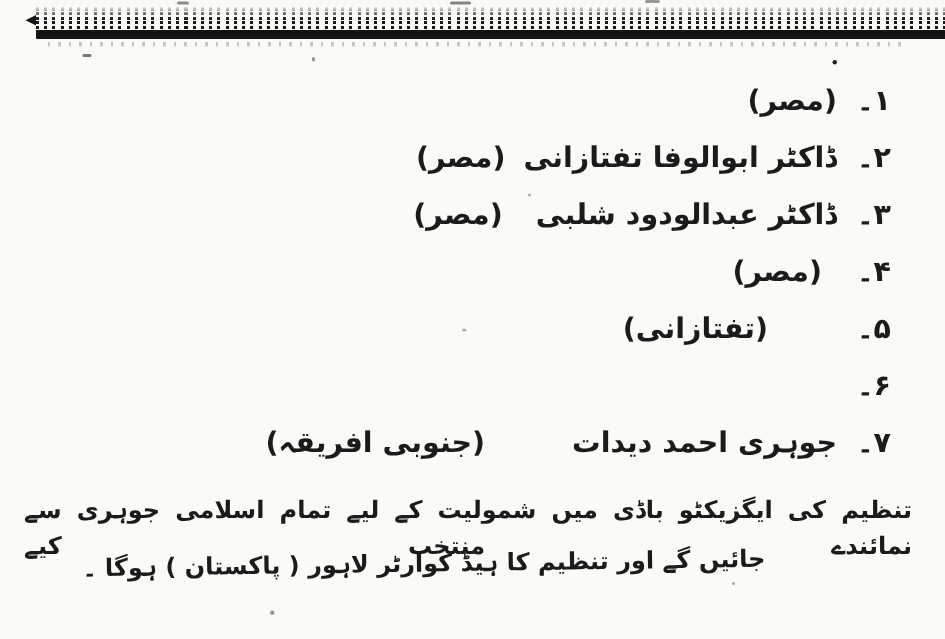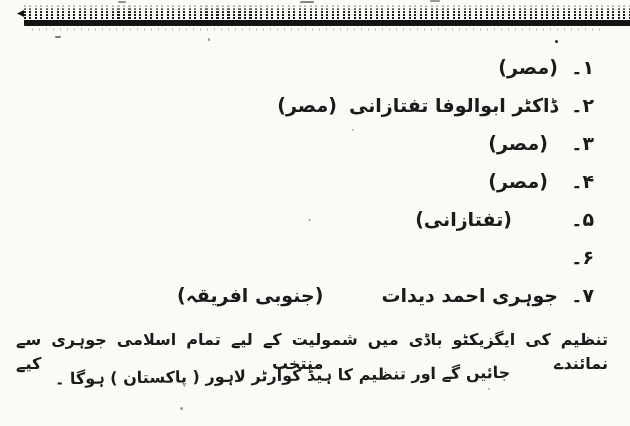--- a/index.html
+++ b/index.html
@@ -92,20 +92,21 @@
       <span class="num">۱۔</span>
       <span class="country">(مصر)</span>
     </div>
     <div class="row">
       <span class="num">۲۔</span>
       <span class="name">ڈاکٹر ابوالوفا تفتازانی</span>
       <span class="country">(مصر)</span>
     </div>
     <div class="row">
       <span class="num">۳۔</span>
+      <span class="name">ڈاکٹر عبدالودود شلبی</span>
       <span class="country">(مصر)</span>
     </div>
     <div class="row">
       <span class="num">۴۔</span>
       <span class="country">(مصر)</span>
     </div>
     <div class="row">
       <span class="num">۵۔</span>
       <span class="country">(تفتازانی)</span>
     </div>

